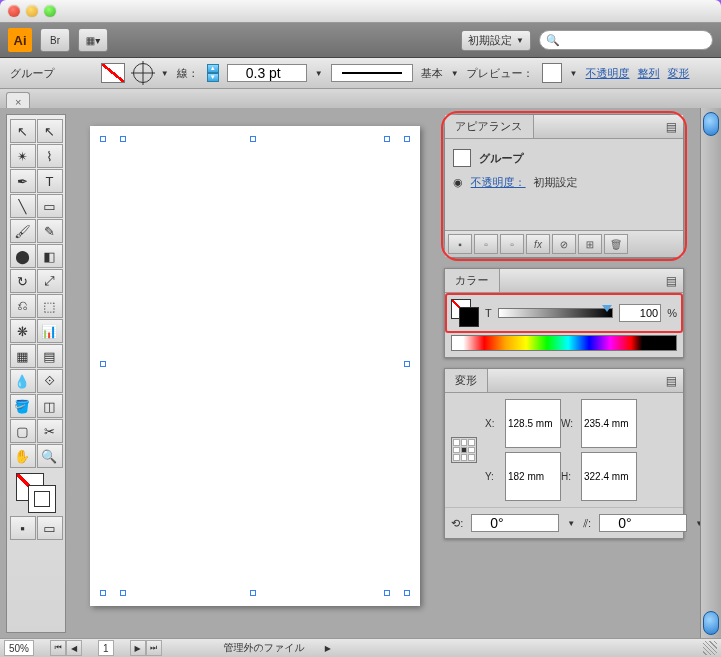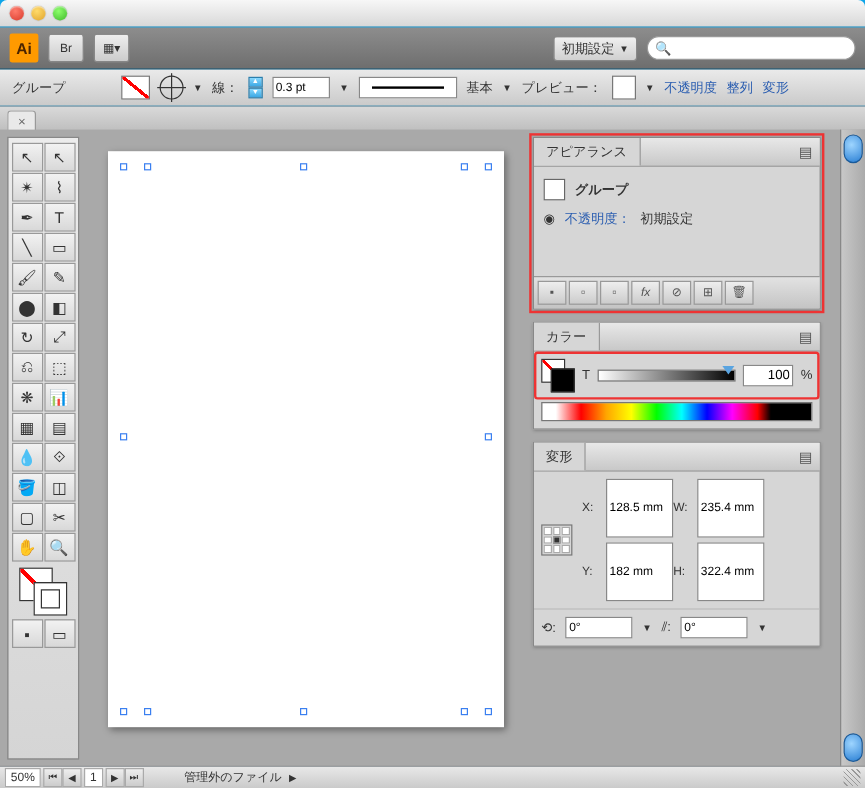--- a/index.html
+++ b/index.html
@@ -1,57 +1,57 @@
 <!DOCTYPE html>
 <html><head>
 <meta charset="utf-8">
 <style>
 body{margin:0;background:#fff;font-family:"Hiragino Kaku Gothic Pro",Meiryo,sans-serif;font-size:11px;color:#333;overflow:hidden}
-.window{width:721px;height:657px;background:#0ea5e9;position:relative;box-sizing:border-box}
+.window{width:721px;height:657px;background:#8b5cf6;position:relative;box-sizing:border-box}
 .titlebar{height:22px;background:linear-gradient(#f7f7f7,#d8d8d8);border-bottom:1px solid #999;display:flex;align-items:center;padding:0 8px;border-radius:6px 6px 0 0}
 .traffic{display:flex;gap:6px}
 .dot{width:12px;height:12px;border-radius:50%;box-shadow:inset 0 1px 1px rgba(255,255,255,.5),0 0 1px rgba(0,0,0,.4)}
 .dot.r{background:radial-gradient(circle at 40% 35%,#ff7b6b,#d83a2b)}
 .dot.y{background:radial-gradient(circle at 40% 35%,#ffdb6b,#e0a32b)}
 .dot.g{background:radial-gradient(circle at 40% 35%,#8dff6b,#3fb82b)}
 .appbar{height:34px;background:linear-gradient(#8d8d8d,#6e6e6e);display:flex;align-items:center;padding:0 8px;gap:8px;border-bottom:1px solid #444}
 .ai-icon{width:24px;height:24px;background:#ff9a00;display:flex;align-items:center;justify-content:center;color:#4a2400;font-weight:bold;font-size:13px;border-radius:2px}
 .sq-btn{width:28px;height:22px;background:linear-gradient(#eee,#ccc);border:1px solid #888;border-radius:3px;display:flex;align-items:center;justify-content:center;font-size:10px}
 .dd{display:flex;align-items:center;background:linear-gradient(#f0f0f0,#d0d0d0);border:1px solid #888;border-radius:3px;padding:2px 6px;gap:4px;font-size:11px}
 .dd .tri{font-size:8px}
 .search{flex:0 0 160px;height:18px;background:#fff;border:1px solid #999;border-radius:10px;display:flex;align-items:center;padding:0 6px;gap:4px;color:#888}
 .controlbar{height:30px;background:linear-gradient(#eaeaea,#cacaca);border-bottom:1px solid #999;display:flex;align-items:center;padding:0 10px;gap:8px;font-size:11px}
 .swatch{width:22px;height:18px;background:#fff;border:1px solid #777;position:relative}
 .swatch.none::after{content:"";position:absolute;left:0;top:0;right:0;bottom:0;background:linear-gradient(to top right,transparent 45%,red 45%,red 55%,transparent 55%)}
 .targ{width:18px;height:18px;border:1px solid #333;border-radius:50%;position:relative}
 .targ::before,.targ::after{content:"";position:absolute;background:#333}
 .targ::before{left:50%;top:-3px;bottom:-3px;width:1px;transform:translateX(-.5px)}
 .targ::after{top:50%;left:-3px;right:-3px;height:1px;transform:translateY(-.5px)}
-.num-in{width:42px;height:16px;border:1px solid #888;background:#fff;padding:0 2px;font-size:10px}
+.num-in{width:42px;height:16px;border:1px solid #888;background:#fff;padding:0 18px;font-size:14px}
 .spin{width:12px;height:18px;display:flex;flex-direction:column}
 .spin div{flex:1;background:linear-gradient(#88d9ff,#3aa7e3);border:1px solid #2a7eac;font-size:6px;text-align:center;line-height:7px;color:#fff}
 .stroke-style{width:80px;height:16px;border:1px solid #888;background:#fff;display:flex;align-items:center;justify-content:center}
-.link{color:#2a5db0;cursor:pointer}
+.link{color:#2a5db0;text-decoration:underline;cursor:pointer}
 .tabbar{height:22px;background:linear-gradient(#d9d9d9,#bcbcbc);display:flex;align-items:flex-end;padding-left:6px;border-bottom:1px solid #999}
 .doc-tab{background:#e9e9e9;border:1px solid #999;border-bottom:none;padding:3px 8px;border-radius:3px 3px 0 0;display:flex;align-items:center;gap:6px;font-size:11px}
 .doc-tab .x{color:#666;cursor:pointer}
 .workspace{position:absolute;top:108px;bottom:18px;left:0;right:0;background:#a9a9a9;display:flex}
 .toolbox{width:58px;background:linear-gradient(#ececec,#d5d5d5);border:1px solid #888;margin:6px 0 6px 6px;display:flex;flex-direction:column;align-items:center;padding:4px 0;gap:1px}
 .toolrow{display:flex;gap:1px}
 .tool{width:24px;height:22px;background:linear-gradient(#f2f2f2,#d8d8d8);border:1px solid #999;display:flex;align-items:center;justify-content:center;font-size:13px;cursor:pointer}
 .fillstroke{width:40px;height:40px;position:relative;margin-top:4px}
 .fillstroke .f{position:absolute;left:0;top:0;width:26px;height:26px;background:#fff;border:1px solid #333}
 .fillstroke .f::after{content:"";position:absolute;inset:0;background:linear-gradient(to top right,transparent 45%,red 45%,red 55%,transparent 55%)}
 .fillstroke .s{position:absolute;right:0;bottom:0;width:26px;height:26px;background:#fff;border:1px solid #333;box-shadow:inset 0 0 0 5px #fff,inset 0 0 0 6px #333}
 .canvas-wrap{flex:1;margin:6px;background:#a9a9a9;overflow:auto;position:relative}
 .canvas{width:330px;height:480px;background:#fff;margin:12px auto;box-shadow:2px 2px 6px rgba(0,0,0,.4);position:relative}
 .ha{width:4px;height:4px;background:#fff;border:1px solid #3a7ff0;position:absolute}
 .panels{width:240px;margin:6px 16px 6px 0;display:flex;flex-direction:column;gap:10px}
 .panel{background:#d6d6d6;border:1px solid #888;box-shadow:0 1px 3px rgba(0,0,0,.3)}
-.panel.hl{outline:2px solid #e33;outline-offset:1px;border-radius:0}
+.panel.hl{outline:2px solid #e33;outline-offset:1px;border-radius:14px}
 .pn-tab{background:linear-gradient(#e8e8e8,#c8c8c8);border-bottom:1px solid #999;display:flex;align-items:center}
 .pn-tab .lbl{padding:4px 10px;background:#d6d6d6;border-right:1px solid #999;font-size:11px}
 .pn-tab .menu{margin-left:auto;padding:2px 6px;color:#555;cursor:pointer;font-size:12px}
 .pn-body{padding:6px;font-size:11px}
 .app-row{display:flex;align-items:center;gap:8px;padding:4px 2px}
 .sw-small{width:16px;height:16px;background:#fff;border:1px solid #666}
 .pn-foot{background:linear-gradient(#e2e2e2,#c4c4c4);border-top:1px solid #999;display:flex;gap:2px;padding:3px}
 .fbtn{width:22px;height:18px;border:1px solid #999;background:linear-gradient(#eee,#ccc);font-size:10px;display:flex;align-items:center;justify-content:center;color:#555}
 .color-row{display:flex;align-items:center;gap:6px}
 .fs-mini{width:28px;height:28px;position:relative}
@@ -62,21 +62,21 @@
 .slider .th{position:absolute;right:0;top:-4px;width:0;height:0;border-left:5px solid transparent;border-right:5px solid transparent;border-top:7px solid #5aa4e0}
 .val-in{width:36px;height:16px;border:1px solid #888;background:#fff;text-align:right;padding:0 2px;font-size:11px}
 .spectrum{height:14px;background:linear-gradient(to right,#fff 0%,#fff 5%,red,orange,yellow,lime,cyan,blue,magenta,red 80%,#000 85%,#000);border:1px solid #777}
 .tf-grid{display:grid;grid-template-columns:14px 50px 14px 50px;gap:4px 6px;align-items:center;font-size:10px}
 .tf-grid input{width:50px;height:15px;border:1px solid #888;background:#fff;font-size:10px;padding:16px 2px}
 .ref{width:22px;height:22px;display:grid;grid-template-columns:repeat(3,1fr);grid-template-rows:repeat(3,1fr);gap:1px;border:1px solid #777;padding:1px}
 .ref div{background:#fff;border:1px solid #aaa}
 .ref div.on{background:#333}
 .vscroll{width:20px;background:linear-gradient(to right,#c8c8c8,#aaa);border-left:1px solid #888;display:flex;flex-direction:column;align-items:center;padding:4px 0;gap:6px}
 .blob{width:14px;height:22px;background:radial-gradient(circle at 40% 35%,#9ed5ff,#2a7fd4);border-radius:8px;border:1px solid #1a5a99}
-.statusbar{position:absolute;bottom:0;left:0;right:0;height:18px;background:linear-gradient(#e8e8e8,#cacaca);border-top:1px solid #999;display:flex;align-items:center;font-size:10px;padding:0 4px;gap:2px}
+.statusbar{position:absolute;bottom:0;left:0;right:0;height:18px;background:linear-gradient(#e8e8e8,#cacaca);border-top:1px solid #999;display:flex;align-items:center;font-size:10px;padding:0 4px;gap:16px}
 .sb-box{border:1px solid #aaa;background:#fff;padding:0 4px;height:14px;display:flex;align-items:center}
 .pager{display:flex}
 .pager div{width:14px;height:14px;border:1px solid #aaa;background:linear-gradient(#eee,#ccc);display:flex;align-items:center;justify-content:center;font-size:8px}
 .gripper{width:14px;height:14px;background:repeating-linear-gradient(45deg,transparent,transparent 2px,#999 2px,#999 3px);margin-left:auto}
 </style>
 </head>
 <body>
 
 <div class="window">
   <div class="titlebar">

